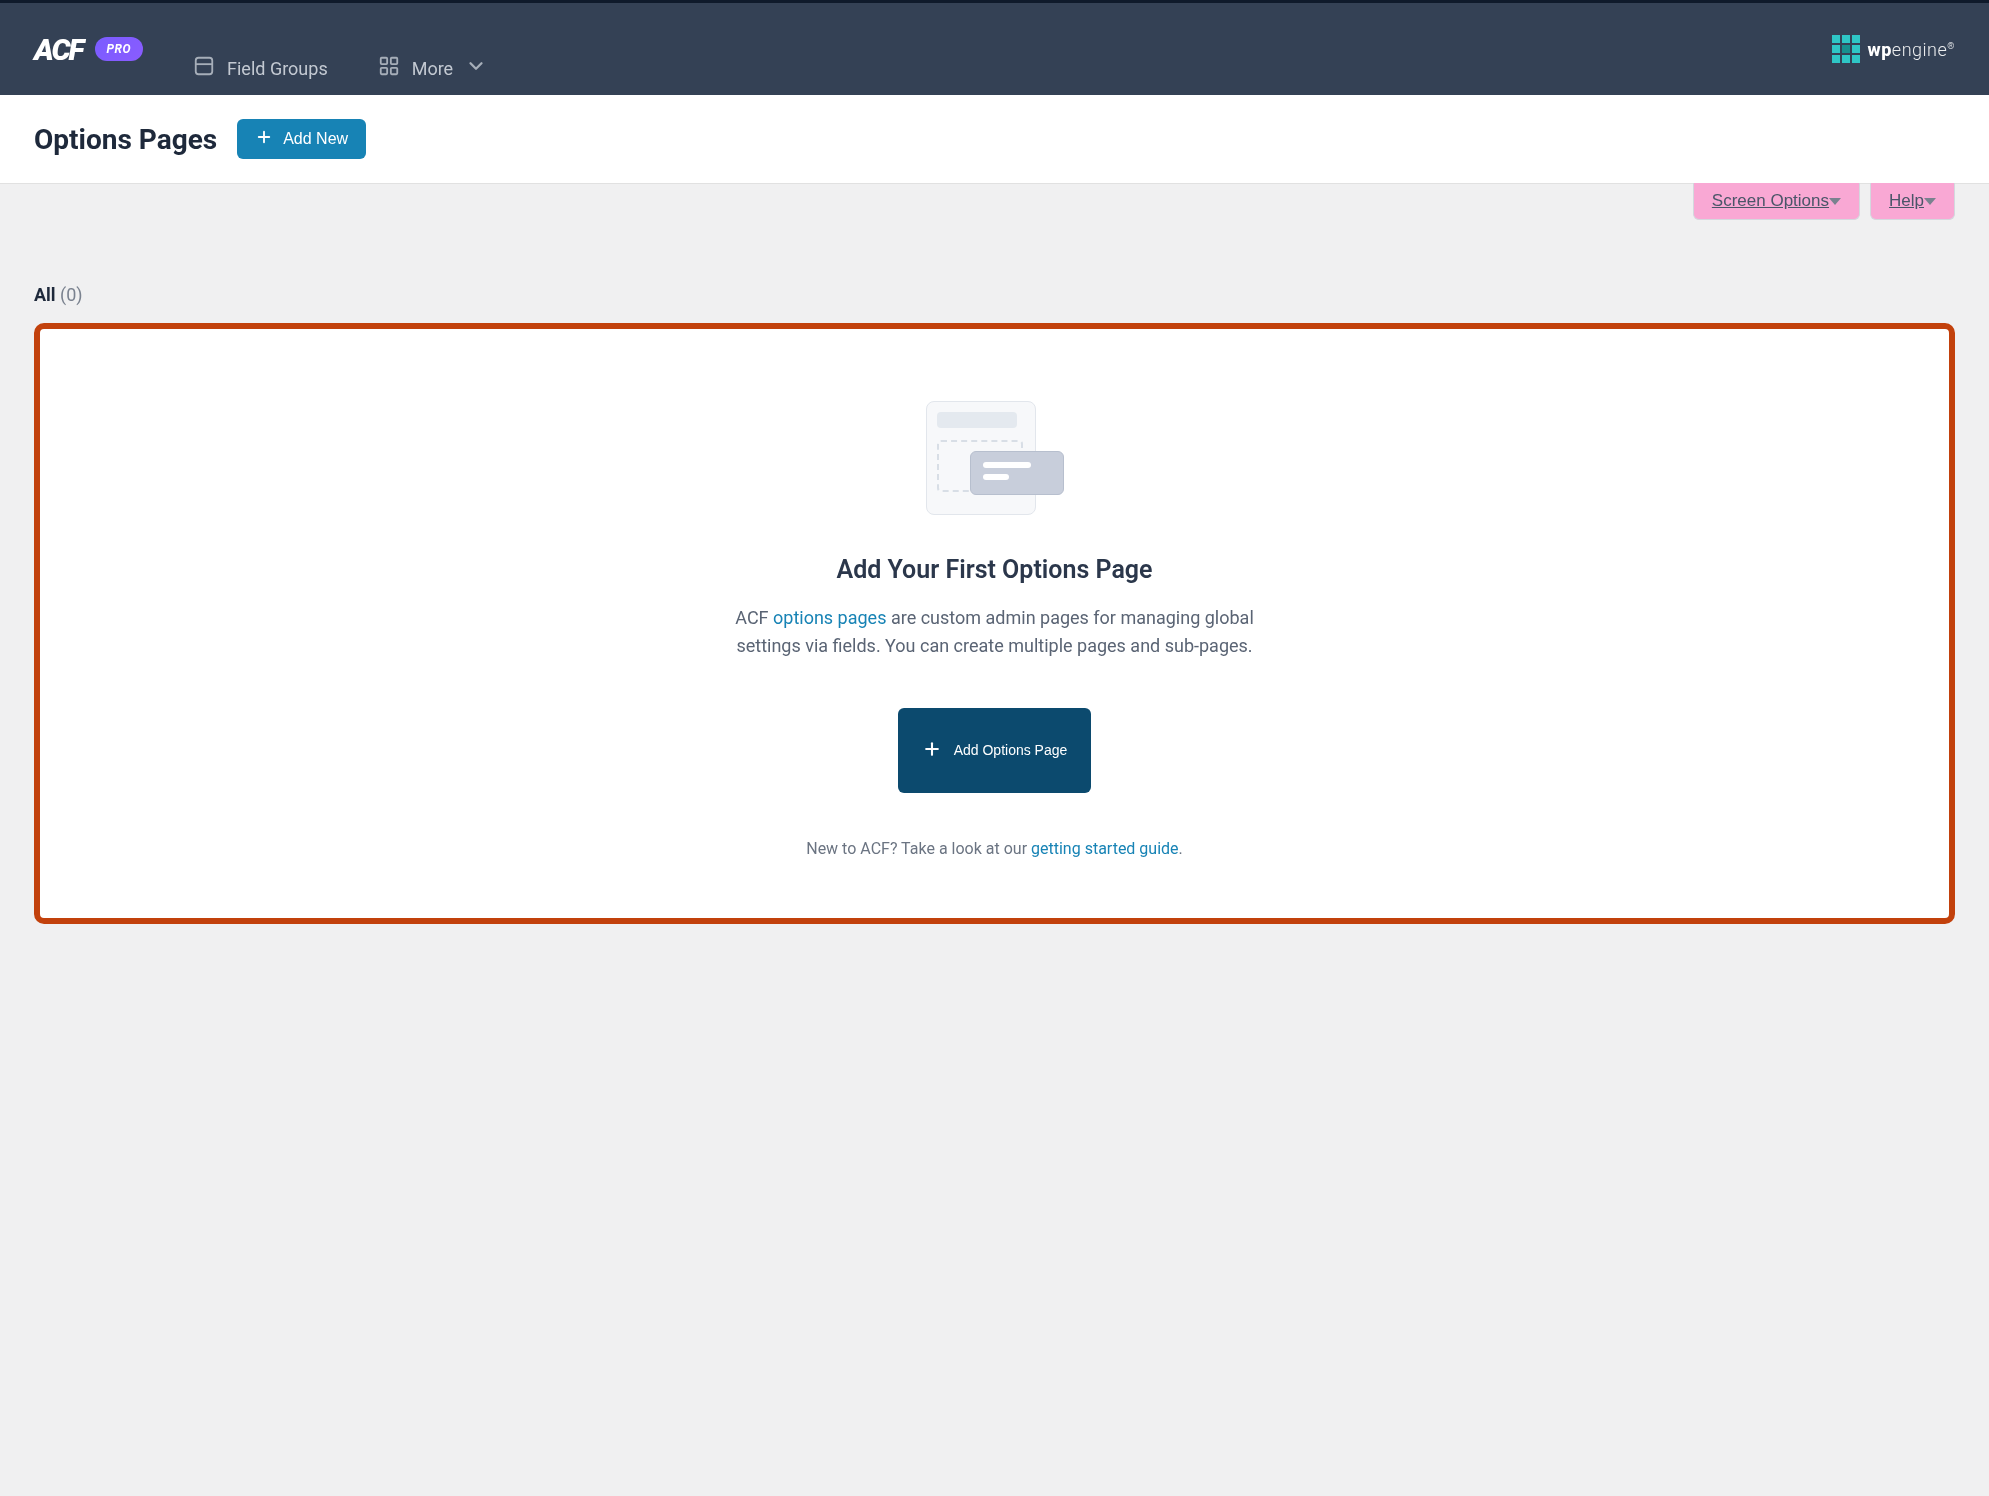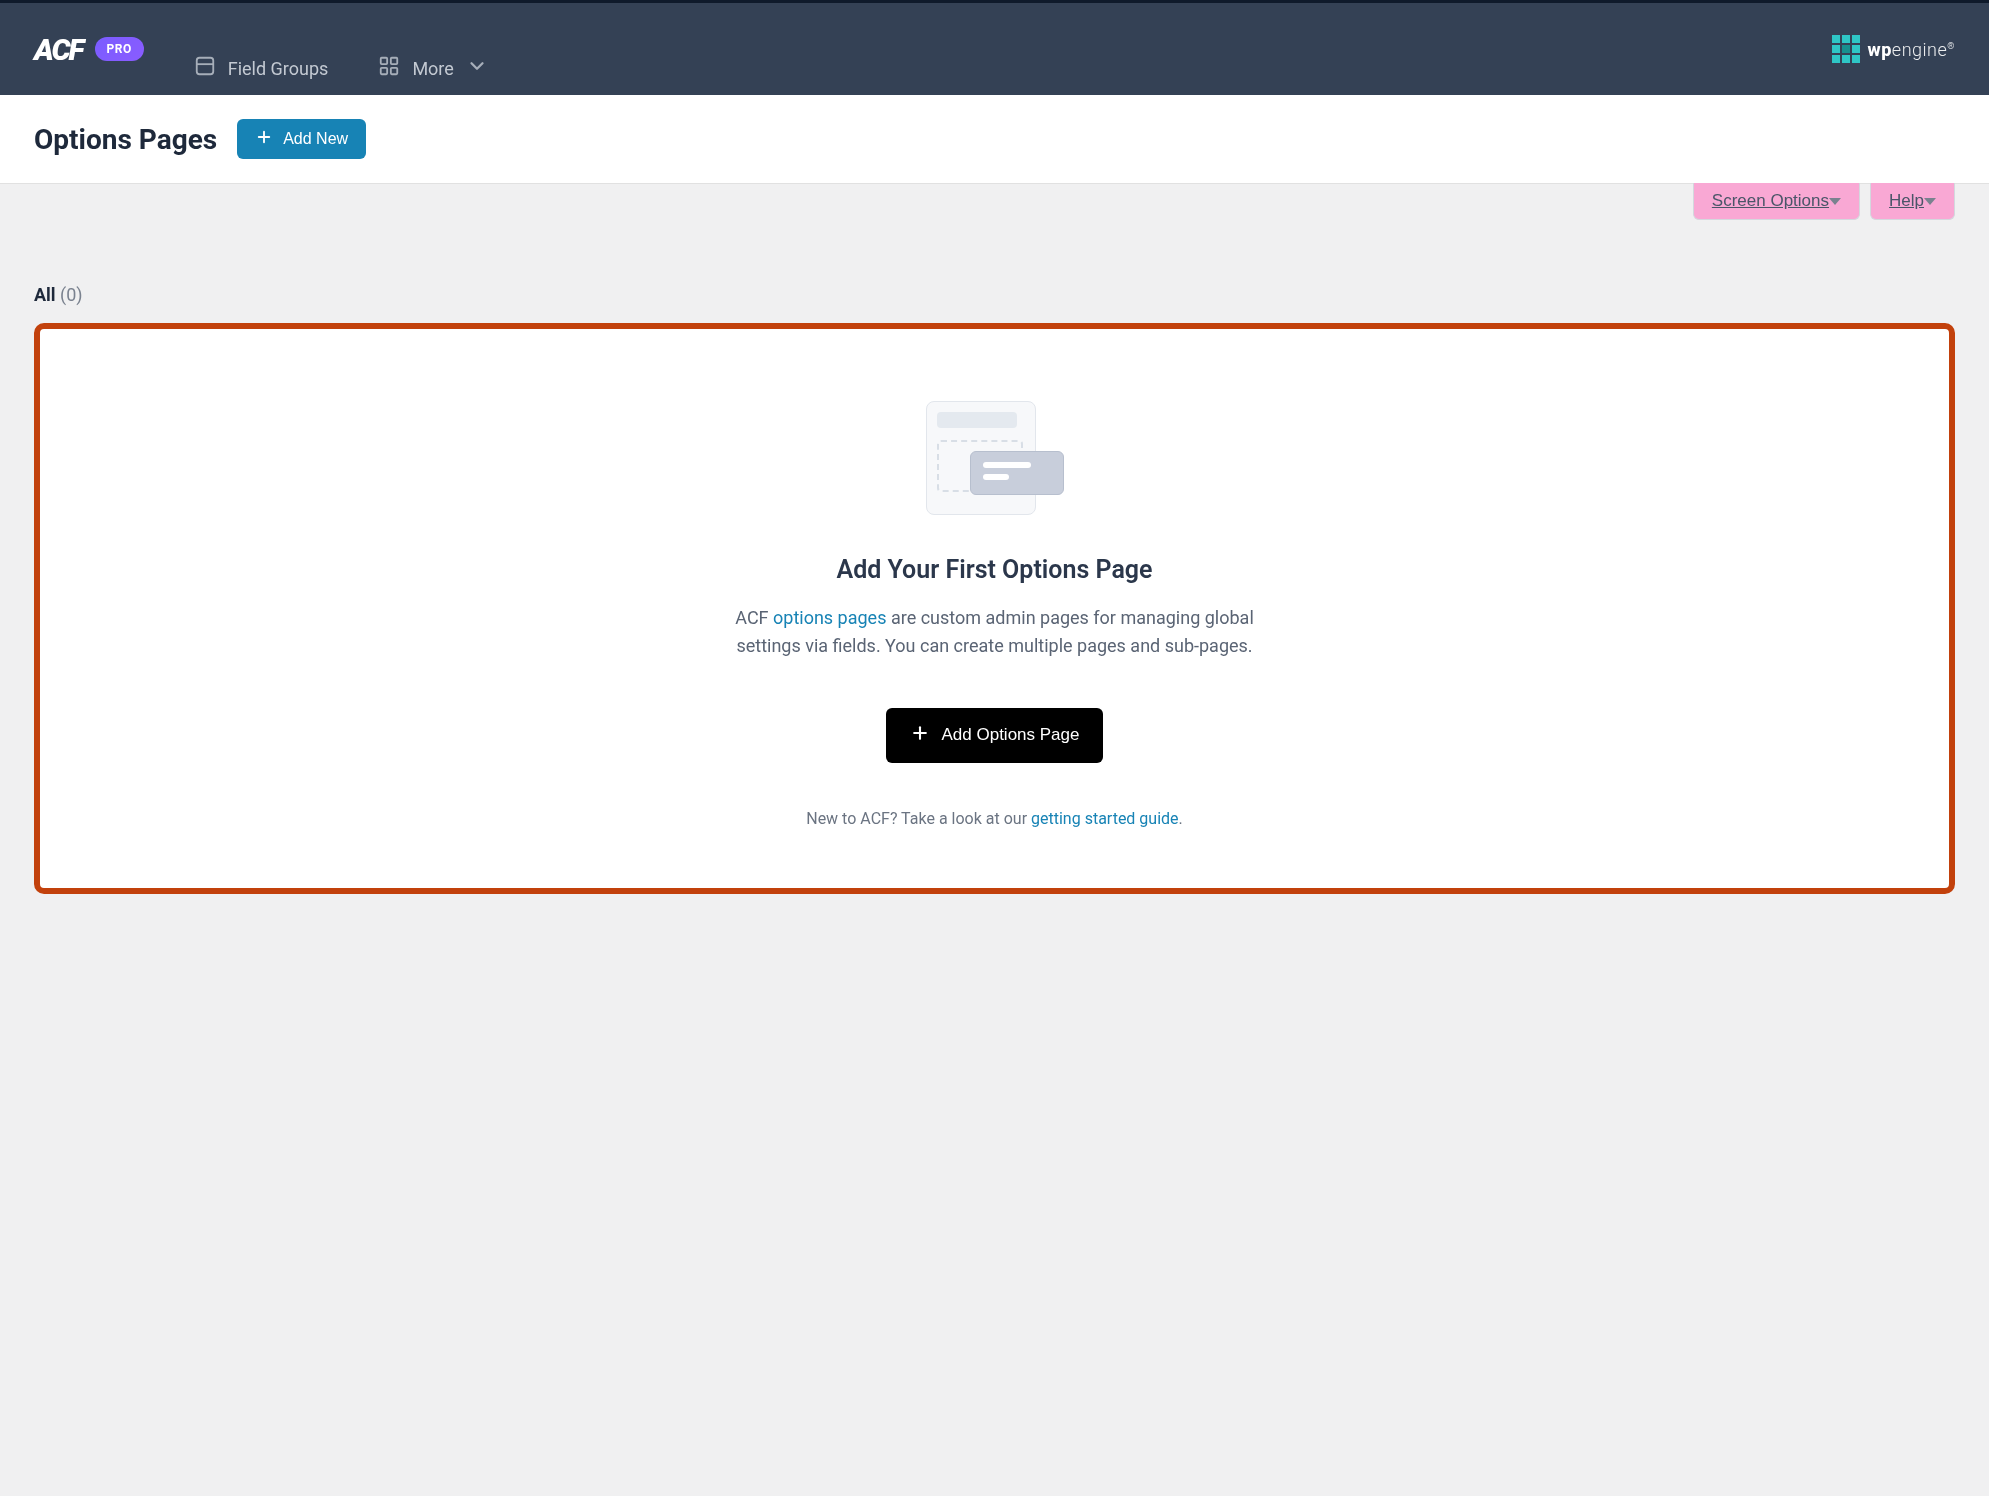--- a/index.html
+++ b/index.html
@@ -37,20 +37,21 @@
   }
   .pro-badge {
     background: #7c5cff;
     background: linear-gradient(135deg,#7a5cff,#8a5cff);
     color: #fff;
     font-size: 12px;
     font-weight: 700;
     padding: 5px 12px;
     border-radius: 14px;
     letter-spacing: 0.5px;
+    font-style: italic;
   }
   .nav-item {
     display: flex;
     align-items: center;
     gap: 12px;
     color: #c3c9d2;
     font-size: 18px;
     margin-right: 50px;
     cursor: pointer;
     margin-top: 38px;
@@ -215,29 +216,29 @@
   .empty-desc {
     font-size: 18px;
     color: #5a6474;
     line-height: 1.55;
     max-width: 520px;
     margin-bottom: 48px;
   }
   .empty-desc a { color: #1783b5; text-decoration: none; }
 
   .btn-big {
-    background: #000000;
+    background: #0c4a6e;
     color: #fff;
     border: none;
     display: inline-flex;
     align-items: center;
     gap: 12px;
-    padding: 15px 24px;
+    padding: 31px 24px;
     border-radius: 6px;
-    font-size: 17px;
+    font-size: 14px;
     font-weight: 500;
     cursor: pointer;
     margin-bottom: 46px;
   }
   .btn-big svg { width: 20px; height: 20px; }
 
   .foot-text {
     font-size: 16px;
     color: #6b7482;
   }

